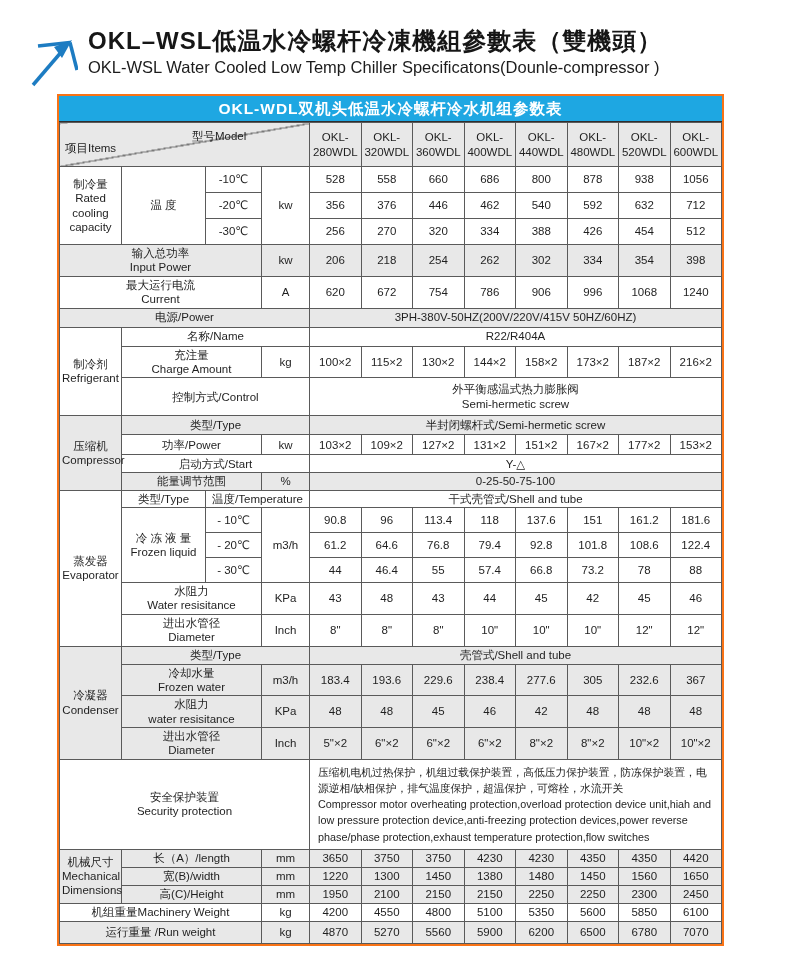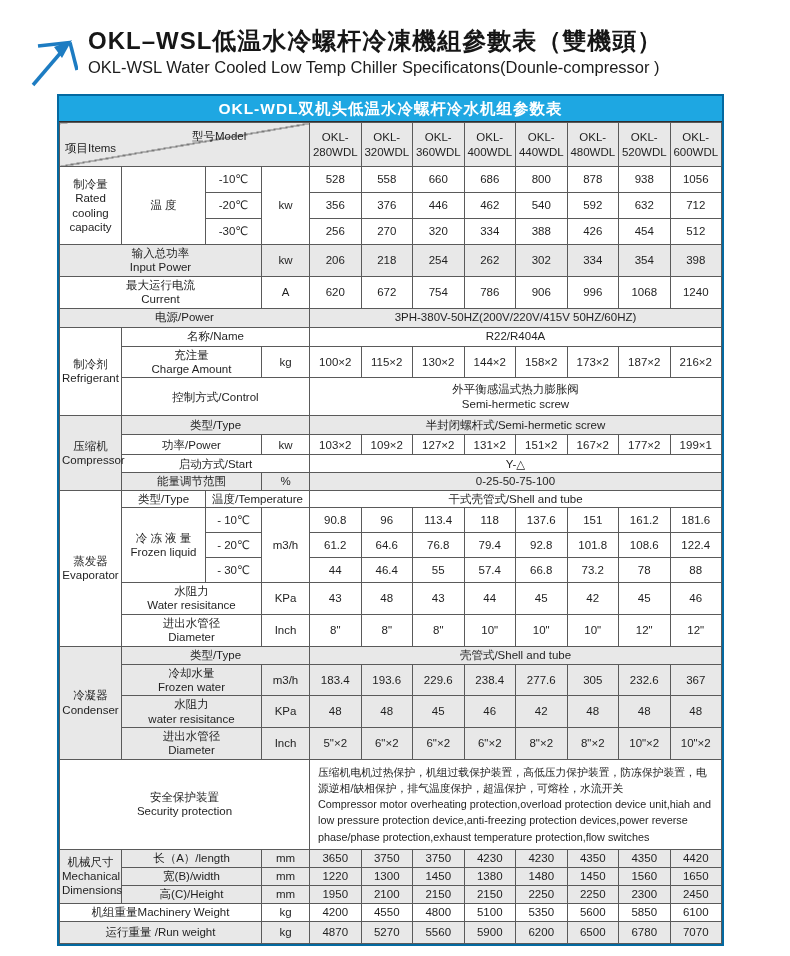--- a/index.html
+++ b/index.html
@@ -7,21 +7,21 @@
   .page {
     position:relative; width:790px; height:956px; background:#ffffff; overflow:hidden;
     font-family:"Liberation Sans","DejaVu Sans",sans-serif; color:#222;
   }
   .hdr { display:flex; align-items:flex-start; padding:27px 0 0 28px; }
   .logo { flex:0 0 auto; margin-top:4px; }
   .titles { margin-left:10px; }
   .t-cn { font-size:24px; font-weight:bold; color:#161616; letter-spacing:1px; line-height:1.2; }
   .t-en { font-size:16.5px; color:#1c1c1c; line-height:1.35; }
 
-  .tbl-wrap { margin:7px 0 0 57px; width:667px; border:2px solid #0369a1; }
+  .tbl-wrap { margin:7px 0 0 57px; width:667px; border:2px solid #f97316; }
   .tbl-title {
     height:26px; line-height:26px; background:#1ea7e2; color:#ffffff;
     font-weight:bold; font-size:15.5px; text-align:center; letter-spacing:1px;
     border-bottom:1px solid #2f2f2f;
   }
   table { width:100%; border-collapse:collapse; table-layout:fixed; }
   td {
     border:1px solid #5a5a5a; text-align:center; vertical-align:middle;
     font-size:11.5px; color:#1f1f1f; white-space:pre-line; padding:1px 2px; line-height:1.25;
   }
@@ -200,21 +200,21 @@
           <tr style="height: 20px;">
             <td class="lab" colspan="2">功率/Power</td>
             <td class="unit">kw</td>
             <td class="val">103×2</td>
             <td class="val">109×2</td>
             <td class="val">127×2</td>
             <td class="val">131×2</td>
             <td class="val">151×2</td>
             <td class="val">167×2</td>
             <td class="val">177×2</td>
-            <td class="val">199×1</td>
+            <td class="val">153×2</td>
           </tr>
           <tr style="height: 18px;">
             <td class="lab" colspan="3">启动方式/Start</td>
             <td class="span" colspan="8">Y-△</td>
           </tr>
           <tr style="height: 17px;">
             <td class="lab sh" colspan="2">能量调节范围</td>
             <td class="unit sh">%</td>
             <td class="span sh" colspan="8">0-25-50-75-100</td>
           </tr>

